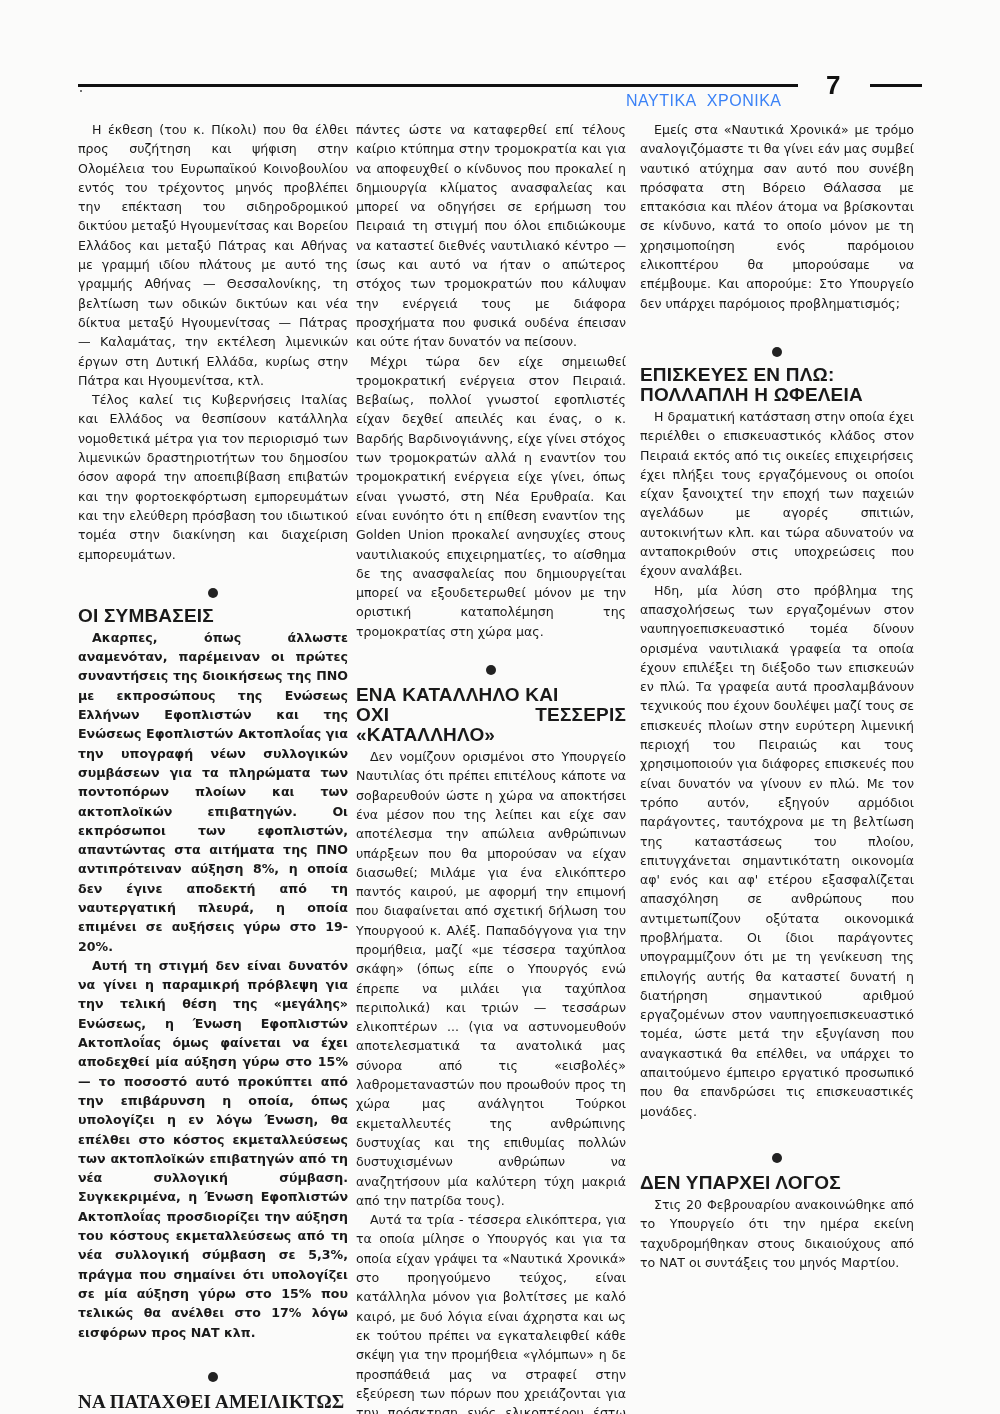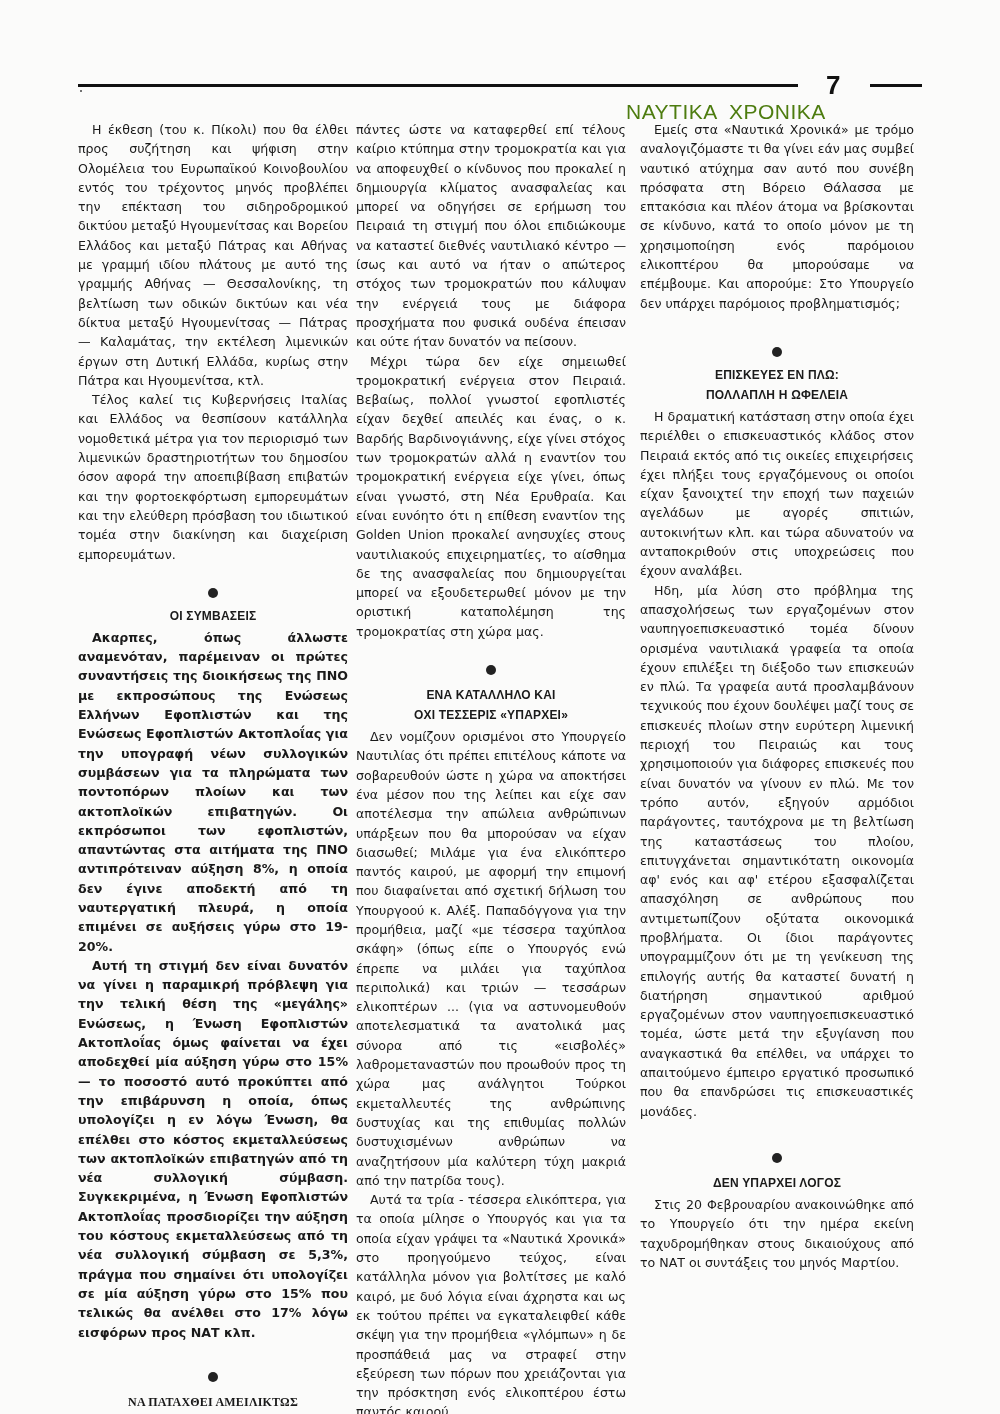--- a/index.html
+++ b/index.html
@@ -3,30 +3,30 @@
   <meta charset="utf-8">
   <style>
     html, body { margin: 0; padding: 0; }
     body {
       width: 1000px; height: 1414px; background: #fbfbfa; position: relative;
       font-family: "DejaVu Sans", sans-serif; color: #1a1a1a; overflow: hidden;
     }
     .rule-left { position: absolute; left: 78px; top: 84px; width: 720px; height: 3px; background: #111; }
     .rule-right { position: absolute; left: 870px; top: 84px; width: 52px; height: 3px; background: #111; }
     .page-num { position: absolute; left: 826px; top: 70px; font-family: "Liberation Sans", sans-serif; font-weight: bold; font-size: 26px; color: #111; }
-    .masthead { position: absolute; left: 626px; top: 100px; font-family: "Liberation Sans", sans-serif; font-size: 21px; letter-spacing: 0.5px; color: #4d7c0f; word-spacing: 6px; }
+    .masthead { position: absolute; left: 626px; top: 92px; font-family: "Liberation Sans", sans-serif; font-size: 16px; letter-spacing: 0.5px; color: #3b82f6; word-spacing: 6px; }
     .dot-mark { position: absolute; left: 80px; top: 90px; width: 2px; height: 2px; background:#444; border-radius:50%; }
     .col { position: absolute; top: 120px; width: 270px; font-size: 12.6px; line-height: 19.3px; text-align: justify; hyphens: manual; }
     .col1 { left: 78px; }
     .col2 { left: 356px; }
     .col3 { left: 640px; width: 274px; }
     p { margin: 0; text-indent: 14px; }
     .bold p { font-weight: bold; }
     .bullet { width: 10px; height: 10px; border-radius: 50%; background: #222; margin: 24px auto 8px auto; }
-    h2 { margin: 0 0 2px 0; text-align: center; font-family: "Liberation Sans", sans-serif; font-weight: bold; font-size: 12px; line-height: 20px; letter-spacing: 0.2px; }
+    h2 { margin: 0 0 2px 0; font-family: "Liberation Sans", sans-serif; font-weight: bold; font-size: 19px; line-height: 20px; letter-spacing: 0.2px; }
   </style>
 </head>
 <body>
 
 <div class="dot-mark"></div>
 <div class="rule-left"></div>
 <div class="page-num">7</div>
 <div class="rule-right"></div>
 <div class="masthead">ΝΑΥΤΙΚΑ   ΧΡΟΝΙΚΑ</div>
 
@@ -45,21 +45,21 @@
   <h2 style="margin-top:10px;font-family:Liberation Serif, serif;">ΝΑ ΠΑΤΑΧΘΕΙ ΑΜΕΙΛΙΚΤΩΣ</h2>
   <p>Η βομβιστική επίθεση εναντίον των γραφείων της εταιρίας Golden Union στον Πειραιά πρέπει να συνεγείρει τους</p>
 </div>
 
 <div class="col col2">
   <p style="text-indent:0">πάντες ώστε να καταφερθεί επί τέλους καίριο κτύπημα στην τρομοκρατία και για να αποφευχθεί ο κίνδυνος που προκαλεί η δημιουργία κλίματος ανασφαλείας και μπορεί να οδηγήσει σε ερήμωση του Πειραιά τη στιγμή που όλοι επιδιώκουμε να καταστεί διεθνές ναυτιλιακό κέντρο — ίσως και αυτό να ήταν ο απώτερος στόχος των τρομοκρατών που κάλυψαν την ενέργειά τους με διάφορα προσχήματα που φυσικά ουδένα έπεισαν και ούτε ήταν δυνατόν να πείσουν.</p>
   <p>Μέχρι τώρα δεν είχε σημειωθεί τρομοκρατική ενέργεια στον Πειραιά. Βεβαίως, πολλοί γνωστοί εφοπλιστές είχαν δεχθεί απειλές και ένας, ο κ. Βαρδής Βαρδινογιάννης, είχε γίνει στόχος των τρομοκρατών αλλά η εναντίον του τρομοκρατική ενέργεια είχε γίνει, όπως είναι γνωστό, στη Νέα Ερυθραία. Και είναι ευνόητο ότι η επίθεση εναντίον της Golden Union προκαλεί ανησυχίες στους ναυτιλιακούς επιχειρηματίες, το αίσθημα δε της ανασφαλείας που δημιουργείται μπορεί να εξουδετερωθεί μόνον με την οριστική καταπολέμηση της τρομοκρατίας στη χώρα μας.</p>
 
   <div class="bullet"></div>
   <h2 style="margin-top:10px; margin-bottom:0">ΕΝΑ ΚΑΤΑΛΛΗΛΟ ΚΑΙ</h2>
-  <h2>ΟΧΙ ΤΕΣΣΕΡΙΣ «ΥΠΑΡΧΕΙ»</h2>
+  <h2>ΟΧΙ ΤΕΣΣΕΡΙΣ «ΚΑΤΑΛΛΗΛΟ»</h2>
   <p>Δεν νομίζουν ορισμένοι στο Υπουργείο Ναυτιλίας ότι πρέπει επιτέλους κάποτε να σοβαρευθούν ώστε η χώρα να αποκτήσει ένα μέσον που της λείπει και είχε σαν αποτέλεσμα την απώλεια ανθρώπινων υπάρξεων που θα μπορούσαν να είχαν διασωθεί; Μιλάμε για ένα ελικόπτερο παντός καιρού, με αφορμή την επιμονή που διαφαίνεται από σχετική δήλωση του Υπουργοού κ. Αλέξ. Παπαδόγγονα για την προμήθεια, μαζί «με τέσσερα ταχύπλοα σκάφη» (όπως είπε ο Υπουργός ενώ έπρεπε να μιλάει για ταχύπλοα περιπολικά) και τριών — τεσσάρων ελικοπτέρων ... (για να αστυνομευθούν αποτελεσματικά τα ανατολικά μας σύνορα από τις «εισβολές» λαθρομεταναστών που προωθούν προς τη χώρα μας ανάλγητοι Τούρκοι εκμεταλλευτές της ανθρώπινης δυστυχίας και της επιθυμίας πολλών δυστυχισμένων ανθρώπων να αναζητήσουν μία καλύτερη τύχη μακριά από την πατρίδα τους).</p>
   <p>Αυτά τα τρία - τέσσερα ελικόπτερα, για τα οποία μίλησε ο Υπουργός και για τα οποία είχαν γράψει τα «Ναυτικά Χρονικά» στο προηγούμενο τεύχος, είναι κατάλληλα μόνον για βολτίτσες με καλό καιρό, με δυό λόγια είναι άχρηστα και ως εκ τούτου πρέπει να εγκαταλειφθεί κάθε σκέψη για την προμήθεια «γλόμπων» η δε προσπάθειά μας να στραφεί στην εξεύρεση των πόρων που χρειάζονται για την πρόσκτηση ενός ελικοπτέρου έστω παντός καιρού</p>
 </div>
 
 <div class="col col3">
   <p>Εμείς στα «Ναυτικά Χρονικά» με τρόμο αναλογιζόμαστε τι θα γίνει εάν μας συμβεί ναυτικό ατύχημα σαν αυτό που συνέβη πρόσφατα στη Βόρειο Θάλασσα με επτακόσια και πλέον άτομα να βρίσκονται σε κίνδυνο, κατά το οποίο μόνον με τη χρησιμοποίηση ενός παρόμοιου ελικοπτέρου θα μπορούσαμε να επέμβουμε. Και απορούμε: Στο Υπουργείο δεν υπάρχει παρόμοιος προβληματισμός;</p>
 
   <div class="bullet" style="margin-top:34px;"></div>
   <h2 style="margin-top:8px; margin-bottom:0">ΕΠΙΣΚΕΥΕΣ ΕΝ ΠΛΩ:</h2>
   <h2>ΠΟΛΛΑΠΛΗ Η ΩΦΕΛΕΙΑ</h2>

